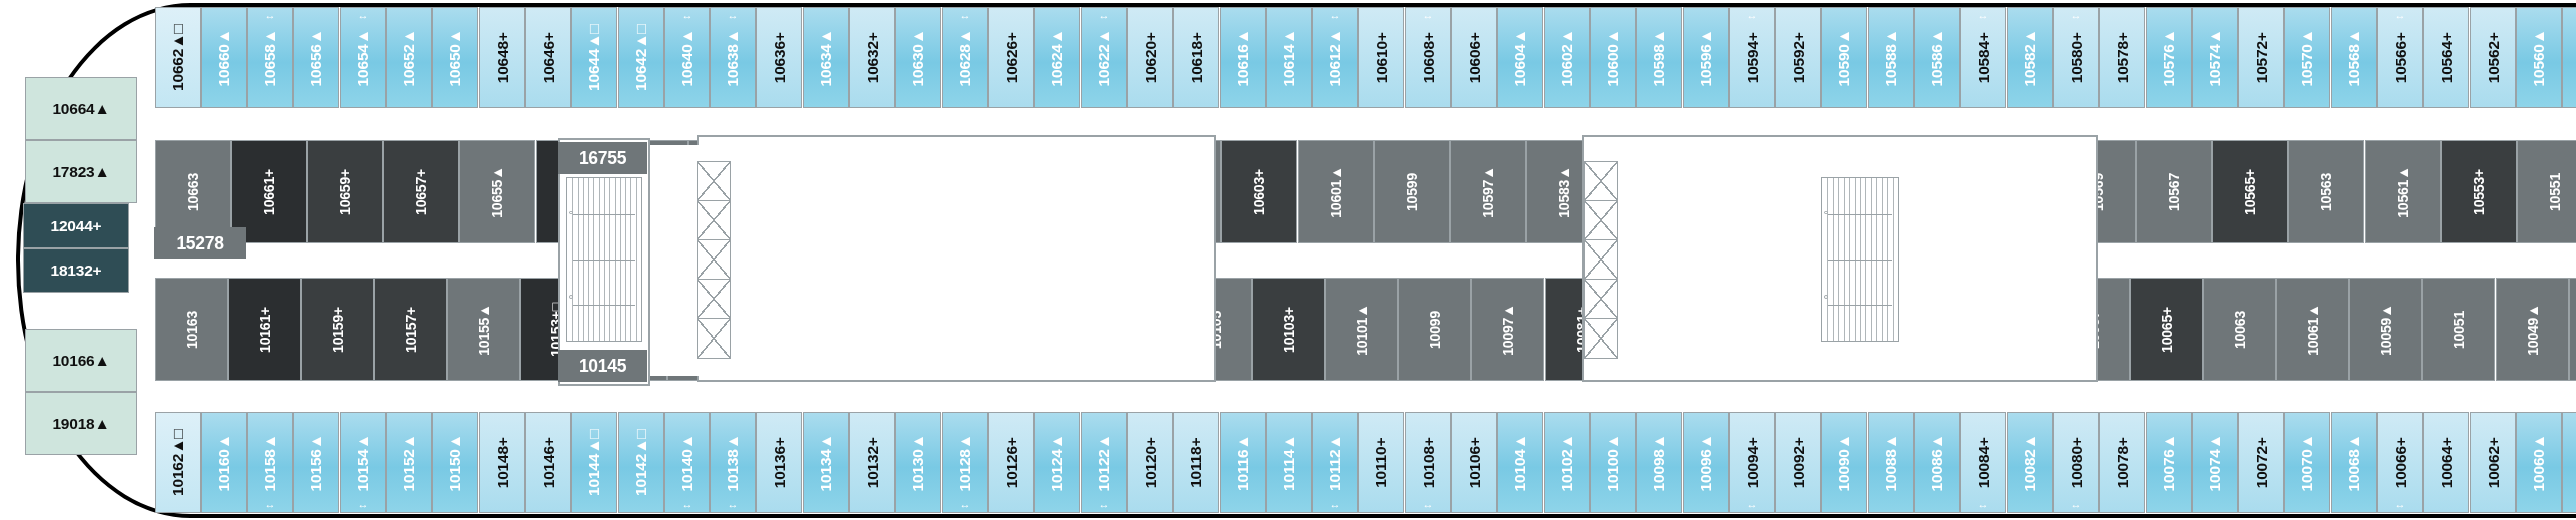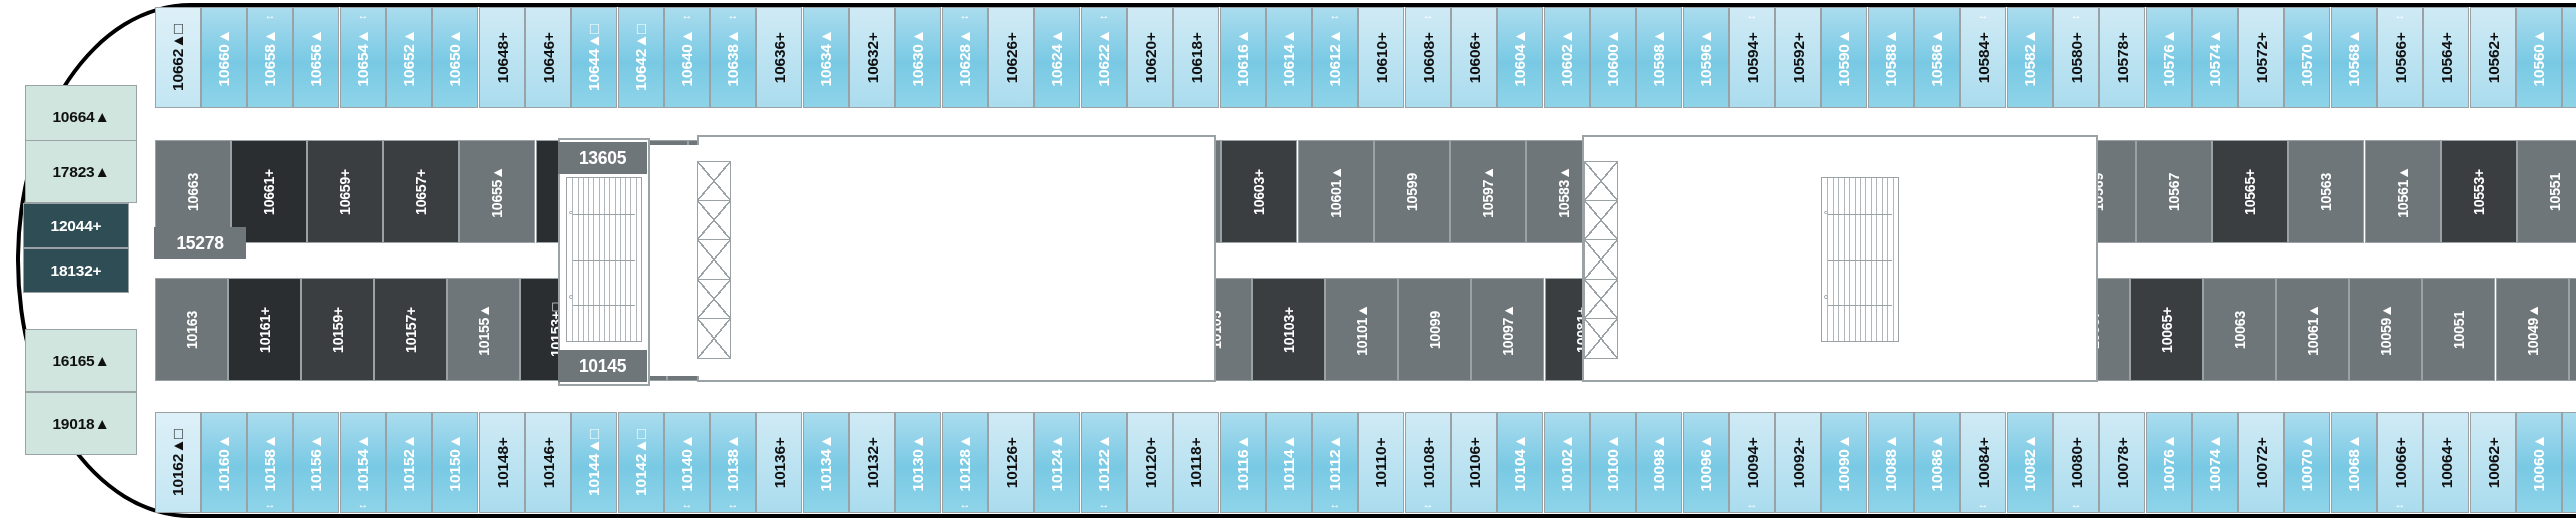--- a/index.html
+++ b/index.html
@@ -114,34 +114,34 @@
 </style>
 </head>
 <body>
 
 <div id="deck">
 
   <div class="hull"></div>
   <div class="hull-inner"></div>
 
   <div id="greenBlock">
-      <div class="cell c-green t-black" style="left: 25px; top: 77px; width: 112px; height: 63px; margin-top: 8px;">
+      <div class="cell c-green t-black" style="left: 25px; top: 77px; width: 112px; height: 63px;">
         <span class="lbl" style="font-size: 15.5px;">10664▲</span>
       </div>
       <div class="cell c-green t-black" style="left: 25px; top: 140px; width: 112px; height: 63px;">
         <span class="lbl" style="font-size: 15.5px;">17823▲</span>
       </div>
       <div class="cell c-green-dk t-white" style="left: 23px; top: 203px; width: 106px; height: 45px;">
         <span class="lbl" style="font-size: 15.5px;">12044+</span>
       </div>
       <div class="cell c-green-dk t-white" style="left: 23px; top: 248px; width: 106px; height: 45px;">
         <span class="lbl" style="font-size: 15.5px;">18132+</span>
       </div>
       <div class="cell c-green t-black" style="left: 25px; top: 329px; width: 112px; height: 63px;">
-        <span class="lbl" style="font-size: 15.5px;">16165▲</span>
+        <span class="lbl" style="font-size: 15.5px;">10166▲</span>
       </div>
       <div class="cell c-green t-black" style="left: 25px; top: 392px; width: 112px; height: 63px;">
         <span class="lbl" style="font-size: 15.5px;">19018▲</span>
       </div>
     </div>
 
   <div id="portOuter">
       <div class="cell rot c-bal-pale t-black" style="left: 155px; top: 7.2px; width: 46px; height: 101px;">
         <span class="lbl" style="font-size: 15.5px;">10662▲□</span>
       </div>
@@ -745,21 +745,21 @@
         <div class="bx" style="top: 0%; height: 20%;"></div>
         <div class="bx" style="top: 20%; height: 20%;"></div>
         <div class="bx" style="top: 40%; height: 20%;"></div>
         <div class="bx" style="top: 60%; height: 20%;"></div>
         <div class="bx" style="top: 80%; height: 20%;"></div>
       </div>
     </div>
 
   <div id="tags">
       <div class="tag" style="left: 154px; top: 227px; width: 92px; height: 32px; font-size: 17.5px;">15278</div>
-      <div class="tag" style="left: 558px; top: 142px; width: 89px; height: 32px; font-size: 17.5px;">13605</div>
+      <div class="tag" style="left: 558px; top: 142px; width: 89px; height: 32px; font-size: 17.5px;">16755</div>
       <div class="tag" style="left: 558px; top: 350px; width: 89px; height: 32px; font-size: 17.5px;">10145</div>
     </div>
 
   <div id="suites"></div>
 
   <div class="plain" style="left:3895px;top:7.2px;width:206px;height:0;"></div>
 
 </div>
 
 

